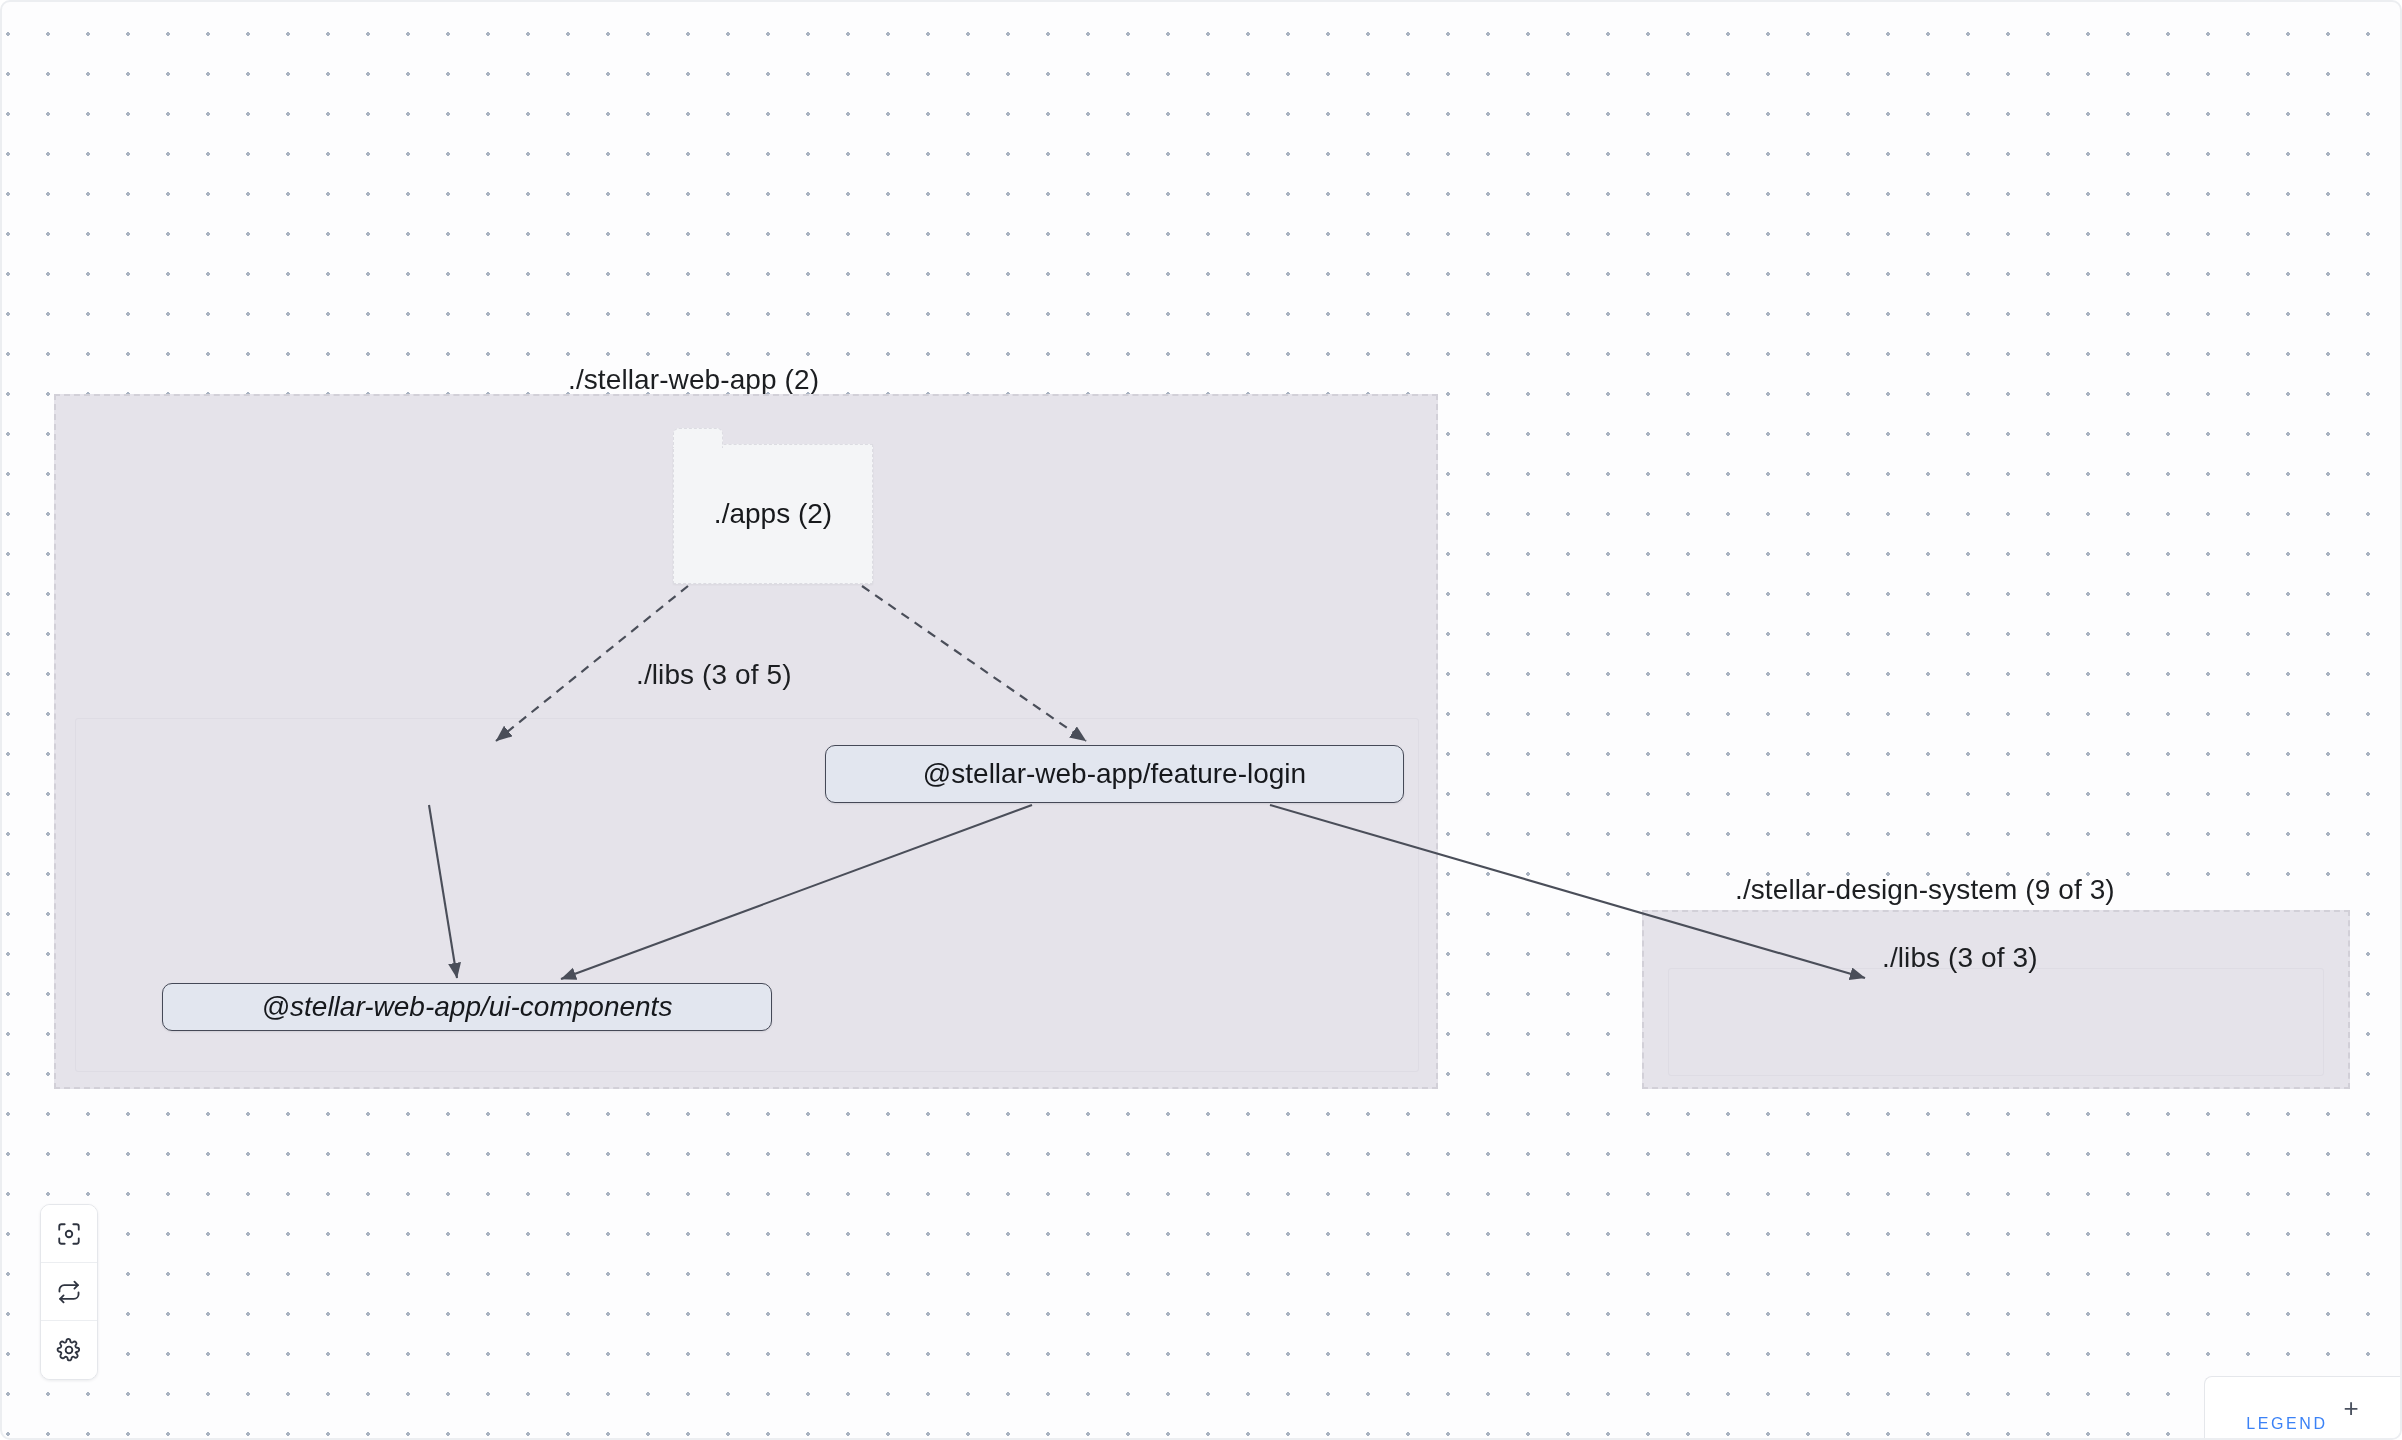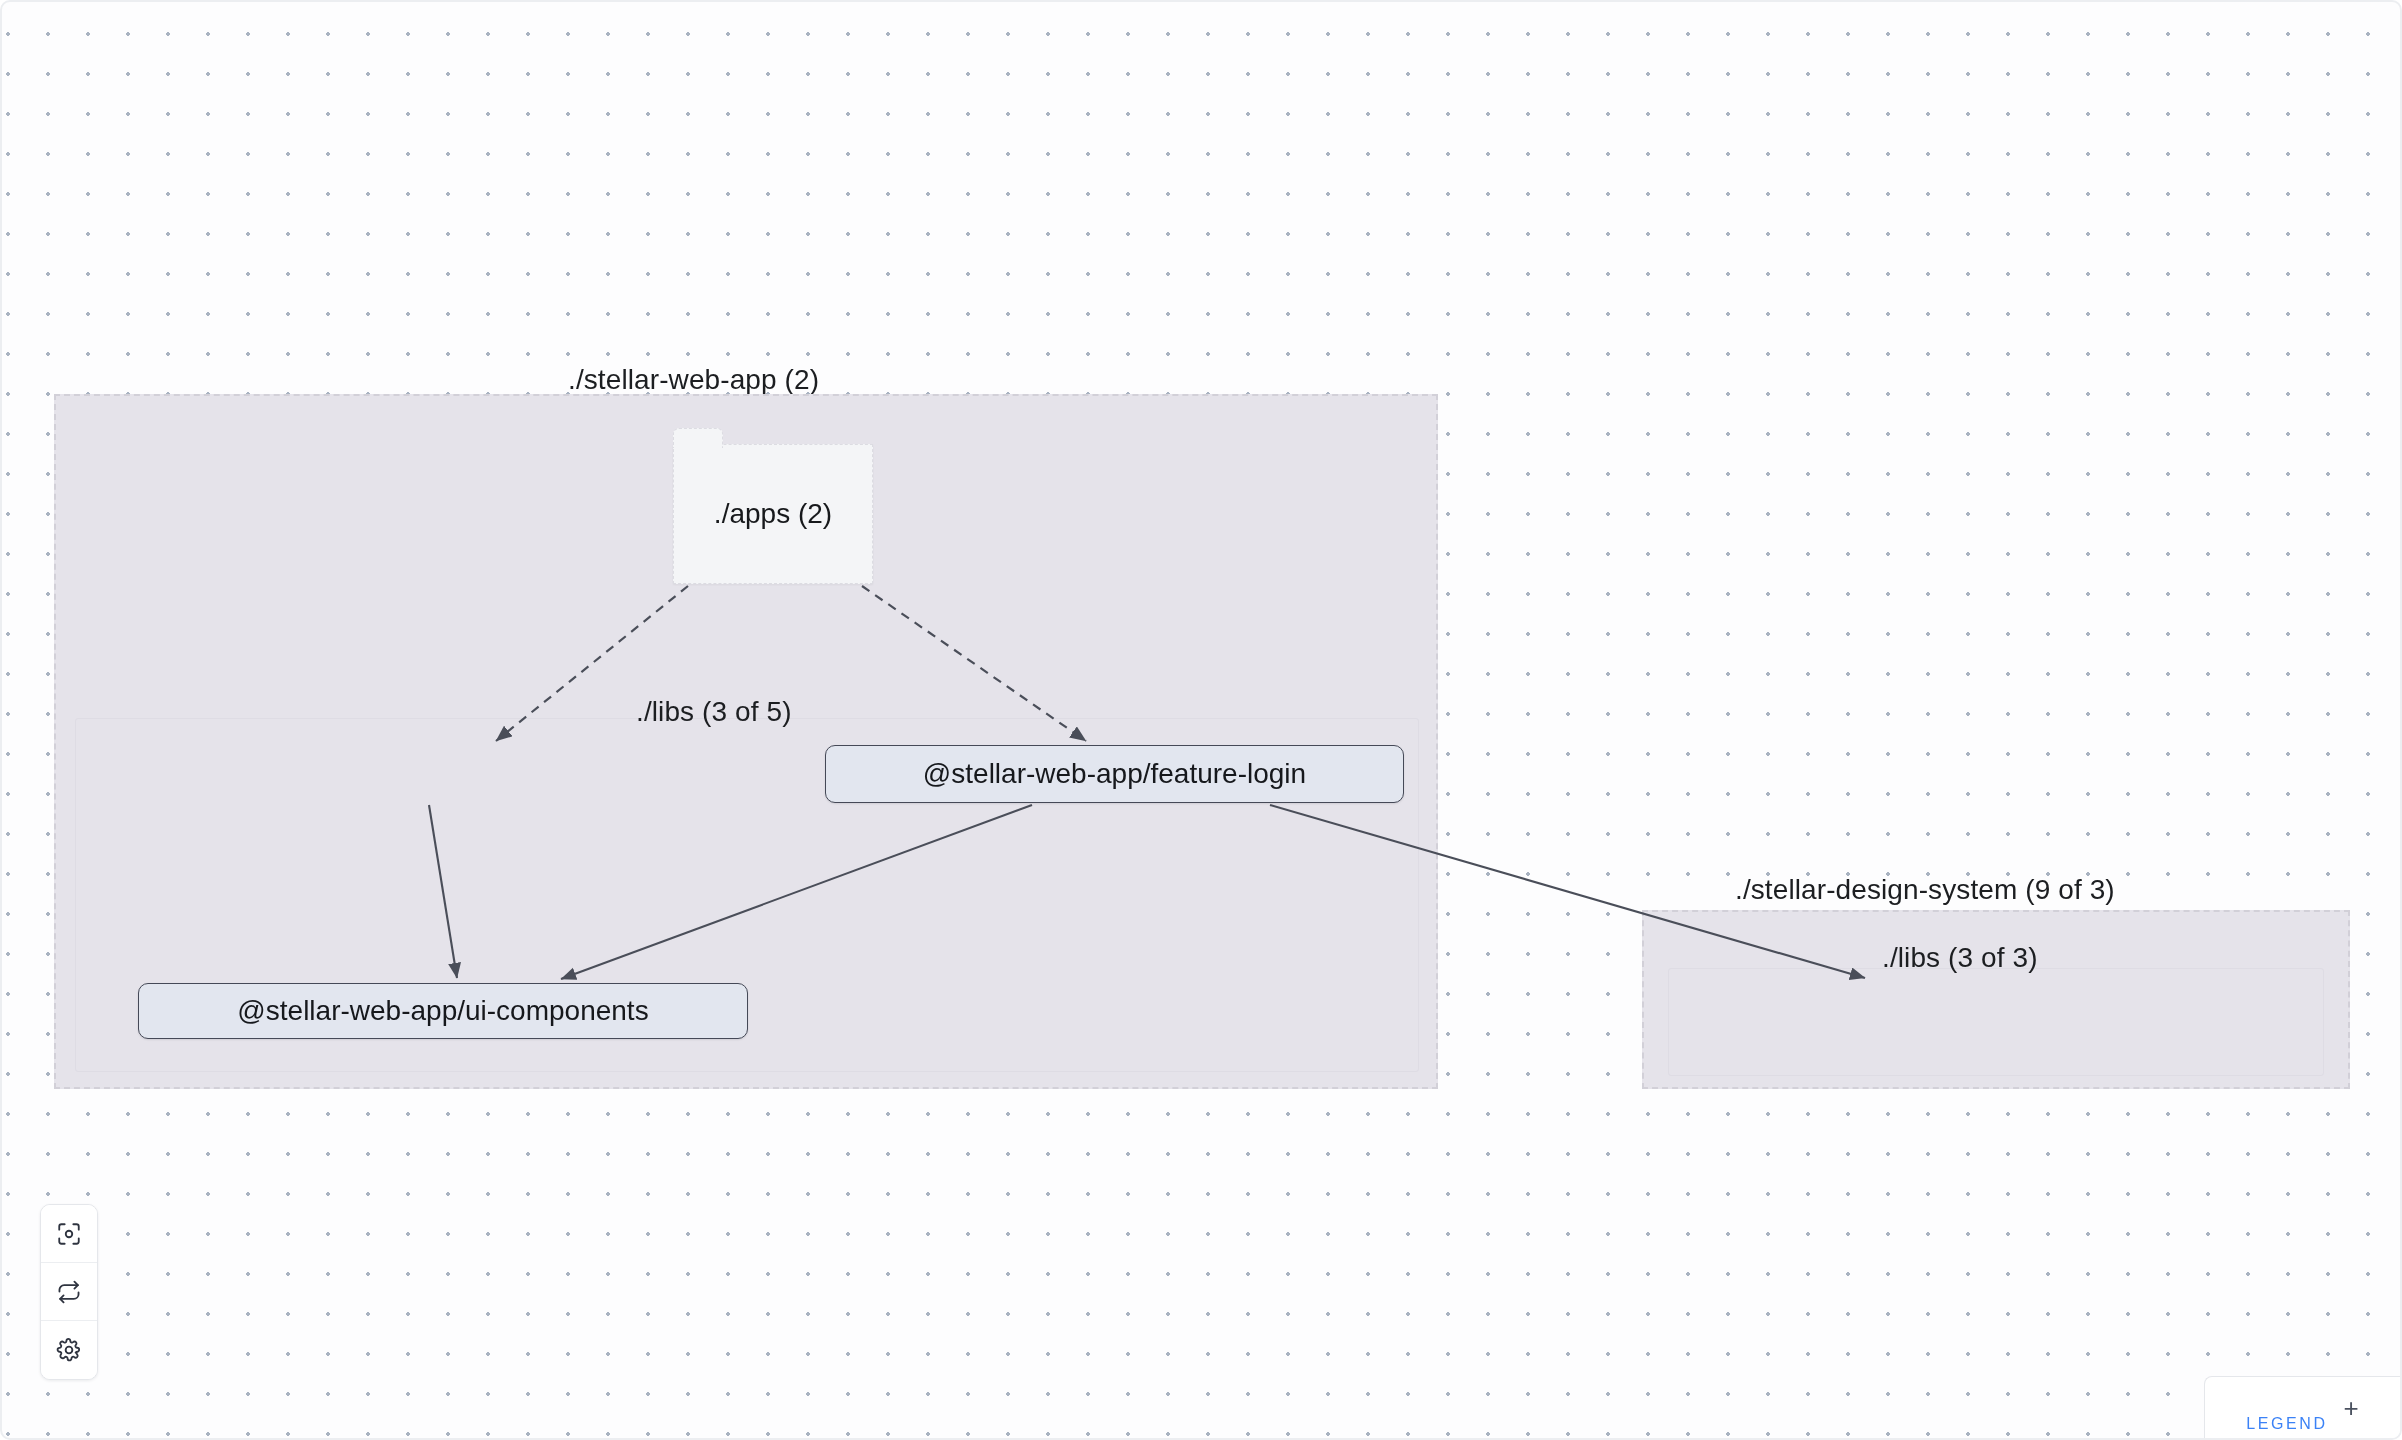--- a/index.html
+++ b/index.html
@@ -169,21 +169,21 @@
 </style>
 </head>
 <body>
 
 <div id="canvas-root">
 
   <div class="group-label" style="left:566px; top:364px;">./stellar-web-app (2)</div>
   <div class="group-box" style="left:52px; top:392px; width:1384px; height:695px;"></div>
 
   <div class="sub-box" style="left:73px; top:716px; width:1344px; height:354px;"></div>
-  <div class="group-label" style="left:634px; top:696px;">./libs (3 of 5)</div>
+  <div class="group-label" style="left:634px; top:659px;">./libs (3 of 5)</div>
 
   <div class="group-label" style="left:1733px; top:874px;">./stellar-design-system (9 of 3)</div>
   <div class="group-box" style="left:1640px; top:908px; width:708px; height:179px;"></div>
 
   <div class="sub-box" style="left:1666px; top:966px; width:656px; height:108px;"></div>
   <div class="group-label" style="left:1880px; top:942px;">./libs (3 of 3)</div>
 
   <svg id="edges" viewBox="0 0 2402 1440" xmlns="http://www.w3.org/2000/svg">
     <defs>
       <marker id="arrow" markerWidth="9" markerHeight="9" refX="7.2" refY="3.1" orient="auto" markerUnits="strokeWidth">
@@ -195,21 +195,21 @@
     <path d="M 427 803 L 455 976" fill="none" stroke="#4a4e59" stroke-width="2.1" marker-end="url(#arrow)"></path>
     <path d="M 1030 803 L 559 977" fill="none" stroke="#4a4e59" stroke-width="2.1" marker-end="url(#arrow)"></path>
     <path d="M 1268 803 L 1863 976" fill="none" stroke="#4a4e59" stroke-width="2.1" marker-end="url(#arrow)"></path>
   </svg>
 
   <div class="folder-node" style="left:671px; top:442px; width:200px; height:140px;">./apps (2)</div>
 
 
   <div class="proj-node" style="left:823px; top:743px; width:579px; height:58px;">@stellar-web-app/feature-login</div>
 
-  <div class="proj-node" style="left:136px; top:981px; width:610px; height:56px;">@stellar-web-app/ui-components</div>
+  <div class="proj-node" style="left:160px; top:981px; width:610px; height:48px;font-style:italic;">@stellar-web-app/ui-components</div>
 
 
   <div id="tool-strip">
     <button class="tool-btn">
       <span>
         <svg width="26" height="26" viewBox="0 0 24 24" fill="none" stroke="#2f3440" stroke-width="1.7" stroke-linecap="round" stroke-linejoin="round">
           <path d="M3 8V5a2 2 0 0 1 2-2h3"></path>
           <path d="M16 3h3a2 2 0 0 1 2 2v3"></path>
           <path d="M21 16v3a2 2 0 0 1-2 2h-3"></path>
           <path d="M8 21H5a2 2 0 0 1-2-2v-3"></path>

